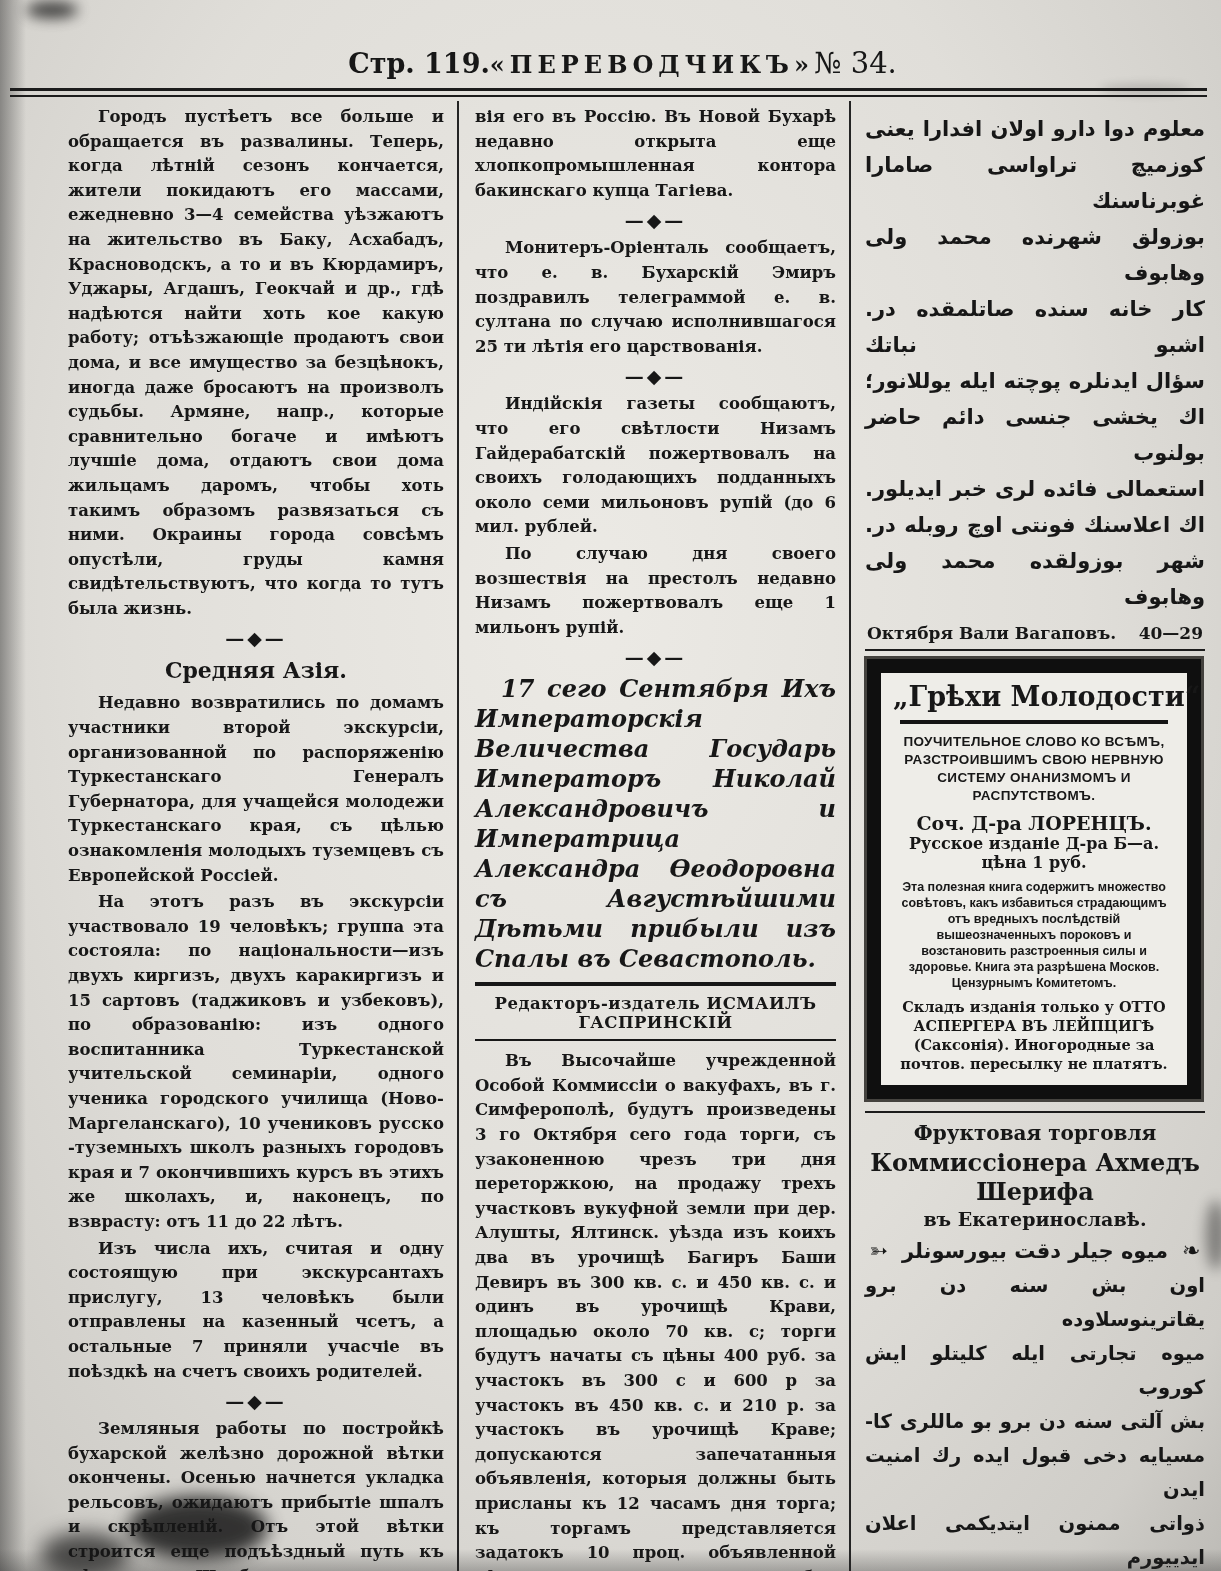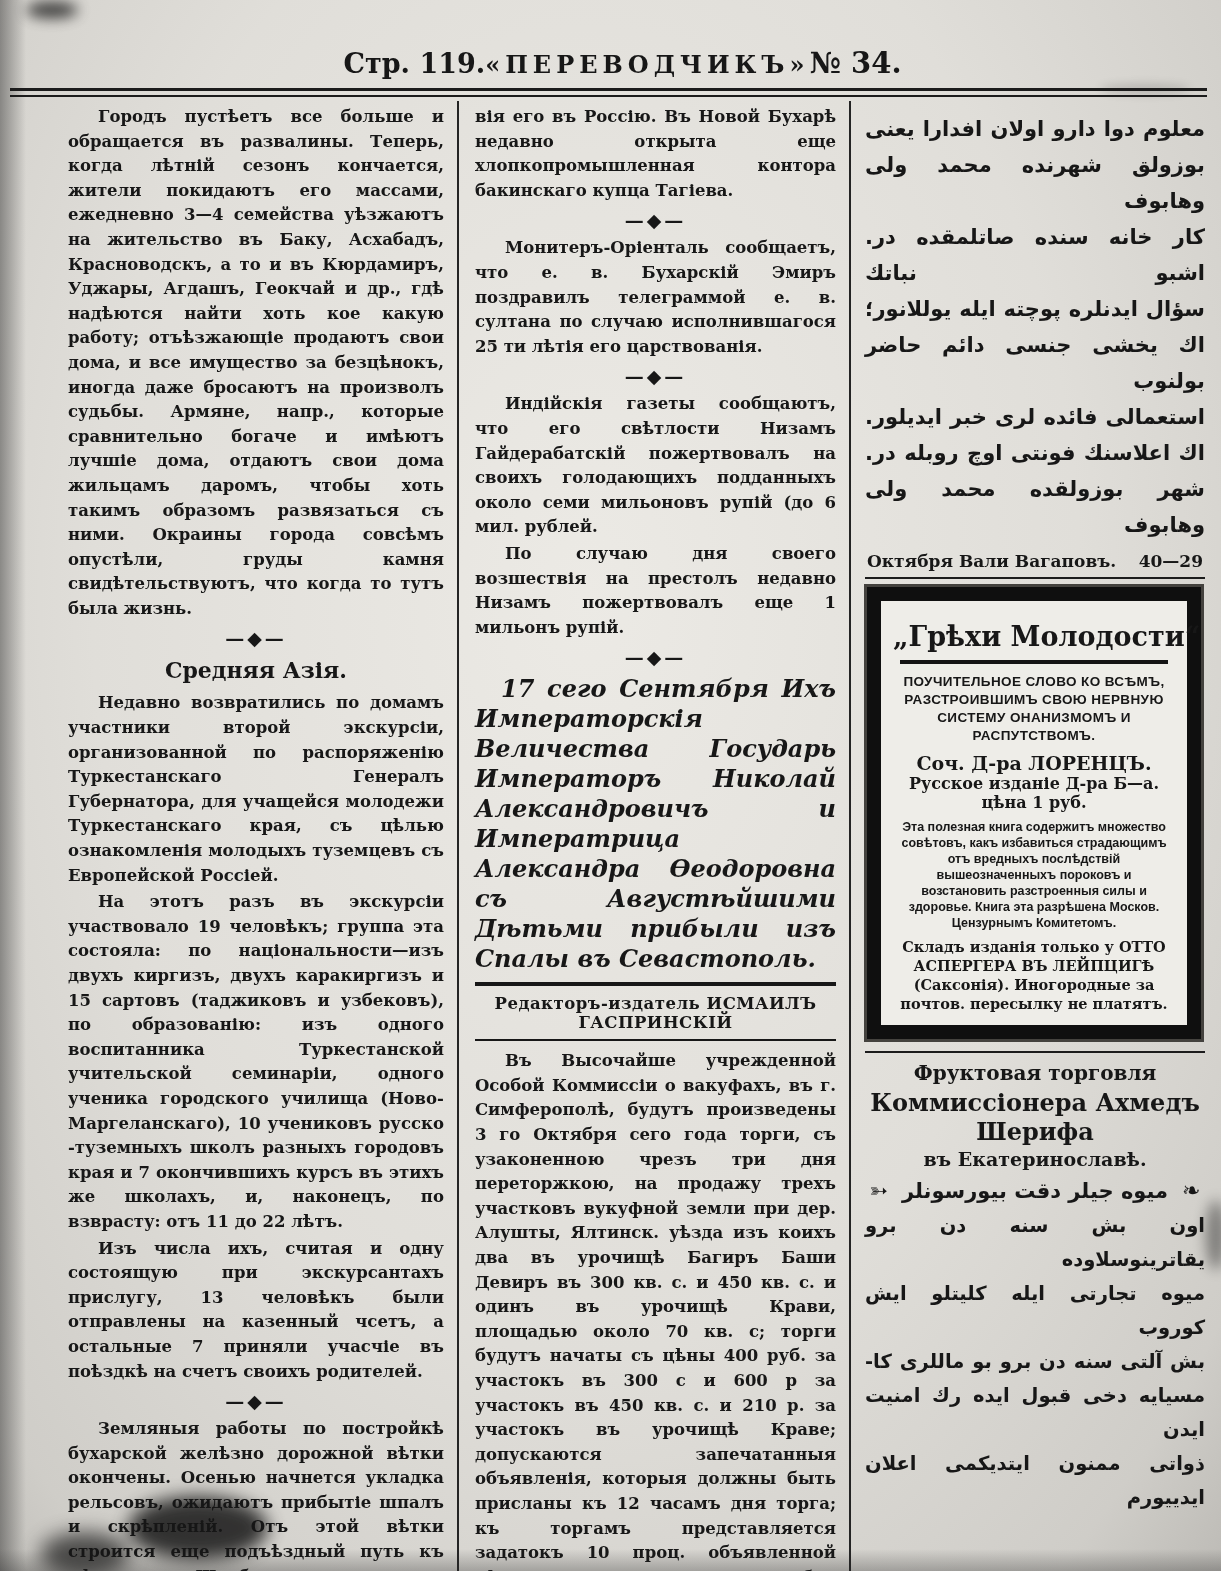--- a/index.html
+++ b/index.html
@@ -18,21 +18,21 @@
   .sm1 { left:26px; top:2px; width:52px; height:16px; opacity:.8; }
   .sm2 { left:128px; top:1496px; width:140px; height:64px; opacity:.85; filter:blur(9px); }
   .sm3 { left:40px; top:1532px; width:90px; height:44px; opacity:.7; filter:blur(10px); }
   .sm4 { left:1206px; top:1200px; width:20px; height:70px; opacity:.45; }
   .sm5 { left:1100px; top:84px; width:90px; height:10px; opacity:.18; filter:blur(5px); }
 
   .header { display:flex; justify-content:center; align-items:baseline;
     padding:46px 42px 6px 66px; }
   .page-label { font-size:27px; font-weight:700; }
   .masthead { font-size:24px; font-weight:700; letter-spacing:5px; }
-  .issue-label { font-size:29px; font-weight:700; }
+  .issue-label { font-size:29px; font-weight:400; }
   .rule-double { margin:2px 14px 0 10px; border-top:3px solid #1c1c1c; position:relative; }
   .rule-double::after { content:""; display:block; border-top:2px solid #1c1c1c; margin-top:4px; }
 
   .columns { display:flex; align-items:stretch; margin:4px 12px 0 60px; min-height:1420px; }
   .col { box-sizing:border-box; }
   .c1 { width:400px; padding:4px 13px 0 8px; }
   .c2 { width:395px; padding:4px 13px 0 16px; border-left:2px solid #242424; }
   .c3 { width:360px; padding:4px 4px 0 14px; border-left:2px solid #242424; }
 
   .p { text-align:justify; text-indent:30px; margin:0 0 2px; font-weight:700;
@@ -49,21 +49,21 @@
 
   .ar { direction:rtl; font-family:"DejaVu Sans", sans-serif; }
   .ar-just > div { text-align:justify; text-align-last:justify; }
   .ar-top3 { font-size:21px; line-height:36px; font-weight:700; margin-top:6px; }
   .ar-fruit { font-size:19.5px; line-height:34px; font-weight:600; margin-top:2px; }
 
   .sig-row { display:flex; justify-content:space-between; align-items:baseline;
        font-weight:700; font-size:17px; margin:8px 2px 6px; }
   .rule-single { border-top:2px solid #1c1c1c; margin:4px 0 8px; }
 
-  .adbox { border:14px solid #0f0f0f; background:#eeede8; padding:20px 12px 12px;
+  .adbox { border:14px solid #0f0f0f; background:#eeede8; padding:8px 12px 12px;
        margin:4px 4px 12px 2px; box-shadow:0 0 0 3px #44423e; }
   .ad-title { font-size:27px; font-weight:700; text-align:center; white-space:nowrap; }
   .ad-title-rule { border-top:4px solid #141414; width:95%; margin:8px auto 9px; }
   .ad-sub { font-size:13.5px; font-weight:700; text-align:center; line-height:18px;
        font-family:"Liberation Sans", sans-serif; letter-spacing:.4px; }
   .ad-author { font-size:19px; font-weight:600; text-align:center; margin-top:7px; }
   .ad-edition { font-size:16px; font-weight:600; text-align:center; }
   .ad-price { font-size:16px; font-weight:600; text-align:center; margin-bottom:7px; }
   .ad-body { font-size:12.5px; font-weight:700; line-height:16px; text-align:center;
        font-family:"Liberation Sans", sans-serif; }
@@ -122,20 +122,21 @@
       <div class="divider">—◆—</div>
       <p class="imperial">17 сего Сентября Ихъ Императорскія Величества Государь Императоръ Николай Александровичъ и Императрица Александра Ѳеодоровна съ Августѣйшими Дѣтьми прибыли изъ Спалы въ Севастополь.</p>
       <div class="editor">Редакторъ-издатель ИСМАИЛЪ ГАСПРИНСКІЙ</div>
       <p class="p">Въ Высочайше учрежденной Особой Коммиссіи о вакуфахъ, въ г. Симферополѣ, будутъ произведены 3 го Октября сего года торги, съ узаконенною чрезъ три дня переторжкою, на продажу трехъ участковъ вукуфной земли при дер. Алушты, Ялтинск. уѣзда изъ коихъ два въ урочищѣ Багиръ Баши Девиръ въ 300 кв. с. и 450 кв. с. и одинъ въ урочищѣ Крави, площадью около 70 кв. с; торги будутъ начаты съ цѣны 400 руб. за участокъ въ 300 с и 600 р за участокъ въ 450 кв. с. и 210 р. за участокъ въ урочищѣ Краве; допускаются запечатанныя объявленія, которыя должны быть присланы къ 12 часамъ дня торга; къ торгамъ представляется задатокъ 10 проц. объявленной цѣны. Границы и другія подробно сти описаны въ ближайшихъ номерахъ «Тав Губ. Вѣд»</p>
 
     </div>
 
     <div class="col c3">
       <div class="ar ar-just ar-top3">
           <div>معلوم دوا دارو اولان افدارا يعنى</div>
+          <div>كوزميچ تراواسى صامارا غوبرناسنك</div>
           <div>بوزولق شهرنده محمد ولى وهابوف</div>
           <div>كار خانه سنده صاتلمقده در. اشبو نباتك</div>
           <div>سؤال ايدنلره پوچته ايله يوللانور؛</div>
           <div>اك يخشى جنسى دائم حاضر بولنوب</div>
           <div>استعمالى فائده لرى خبر ايديلور.</div>
           <div>اك اعلاسنك فونتى اوچ روبله در.</div>
           <div>شهر بوزولقده محمد ولى وهابوف</div>
         </div>
       <div class="sig-row">
         <span>Октября Вали Вагаповъ.</span>

